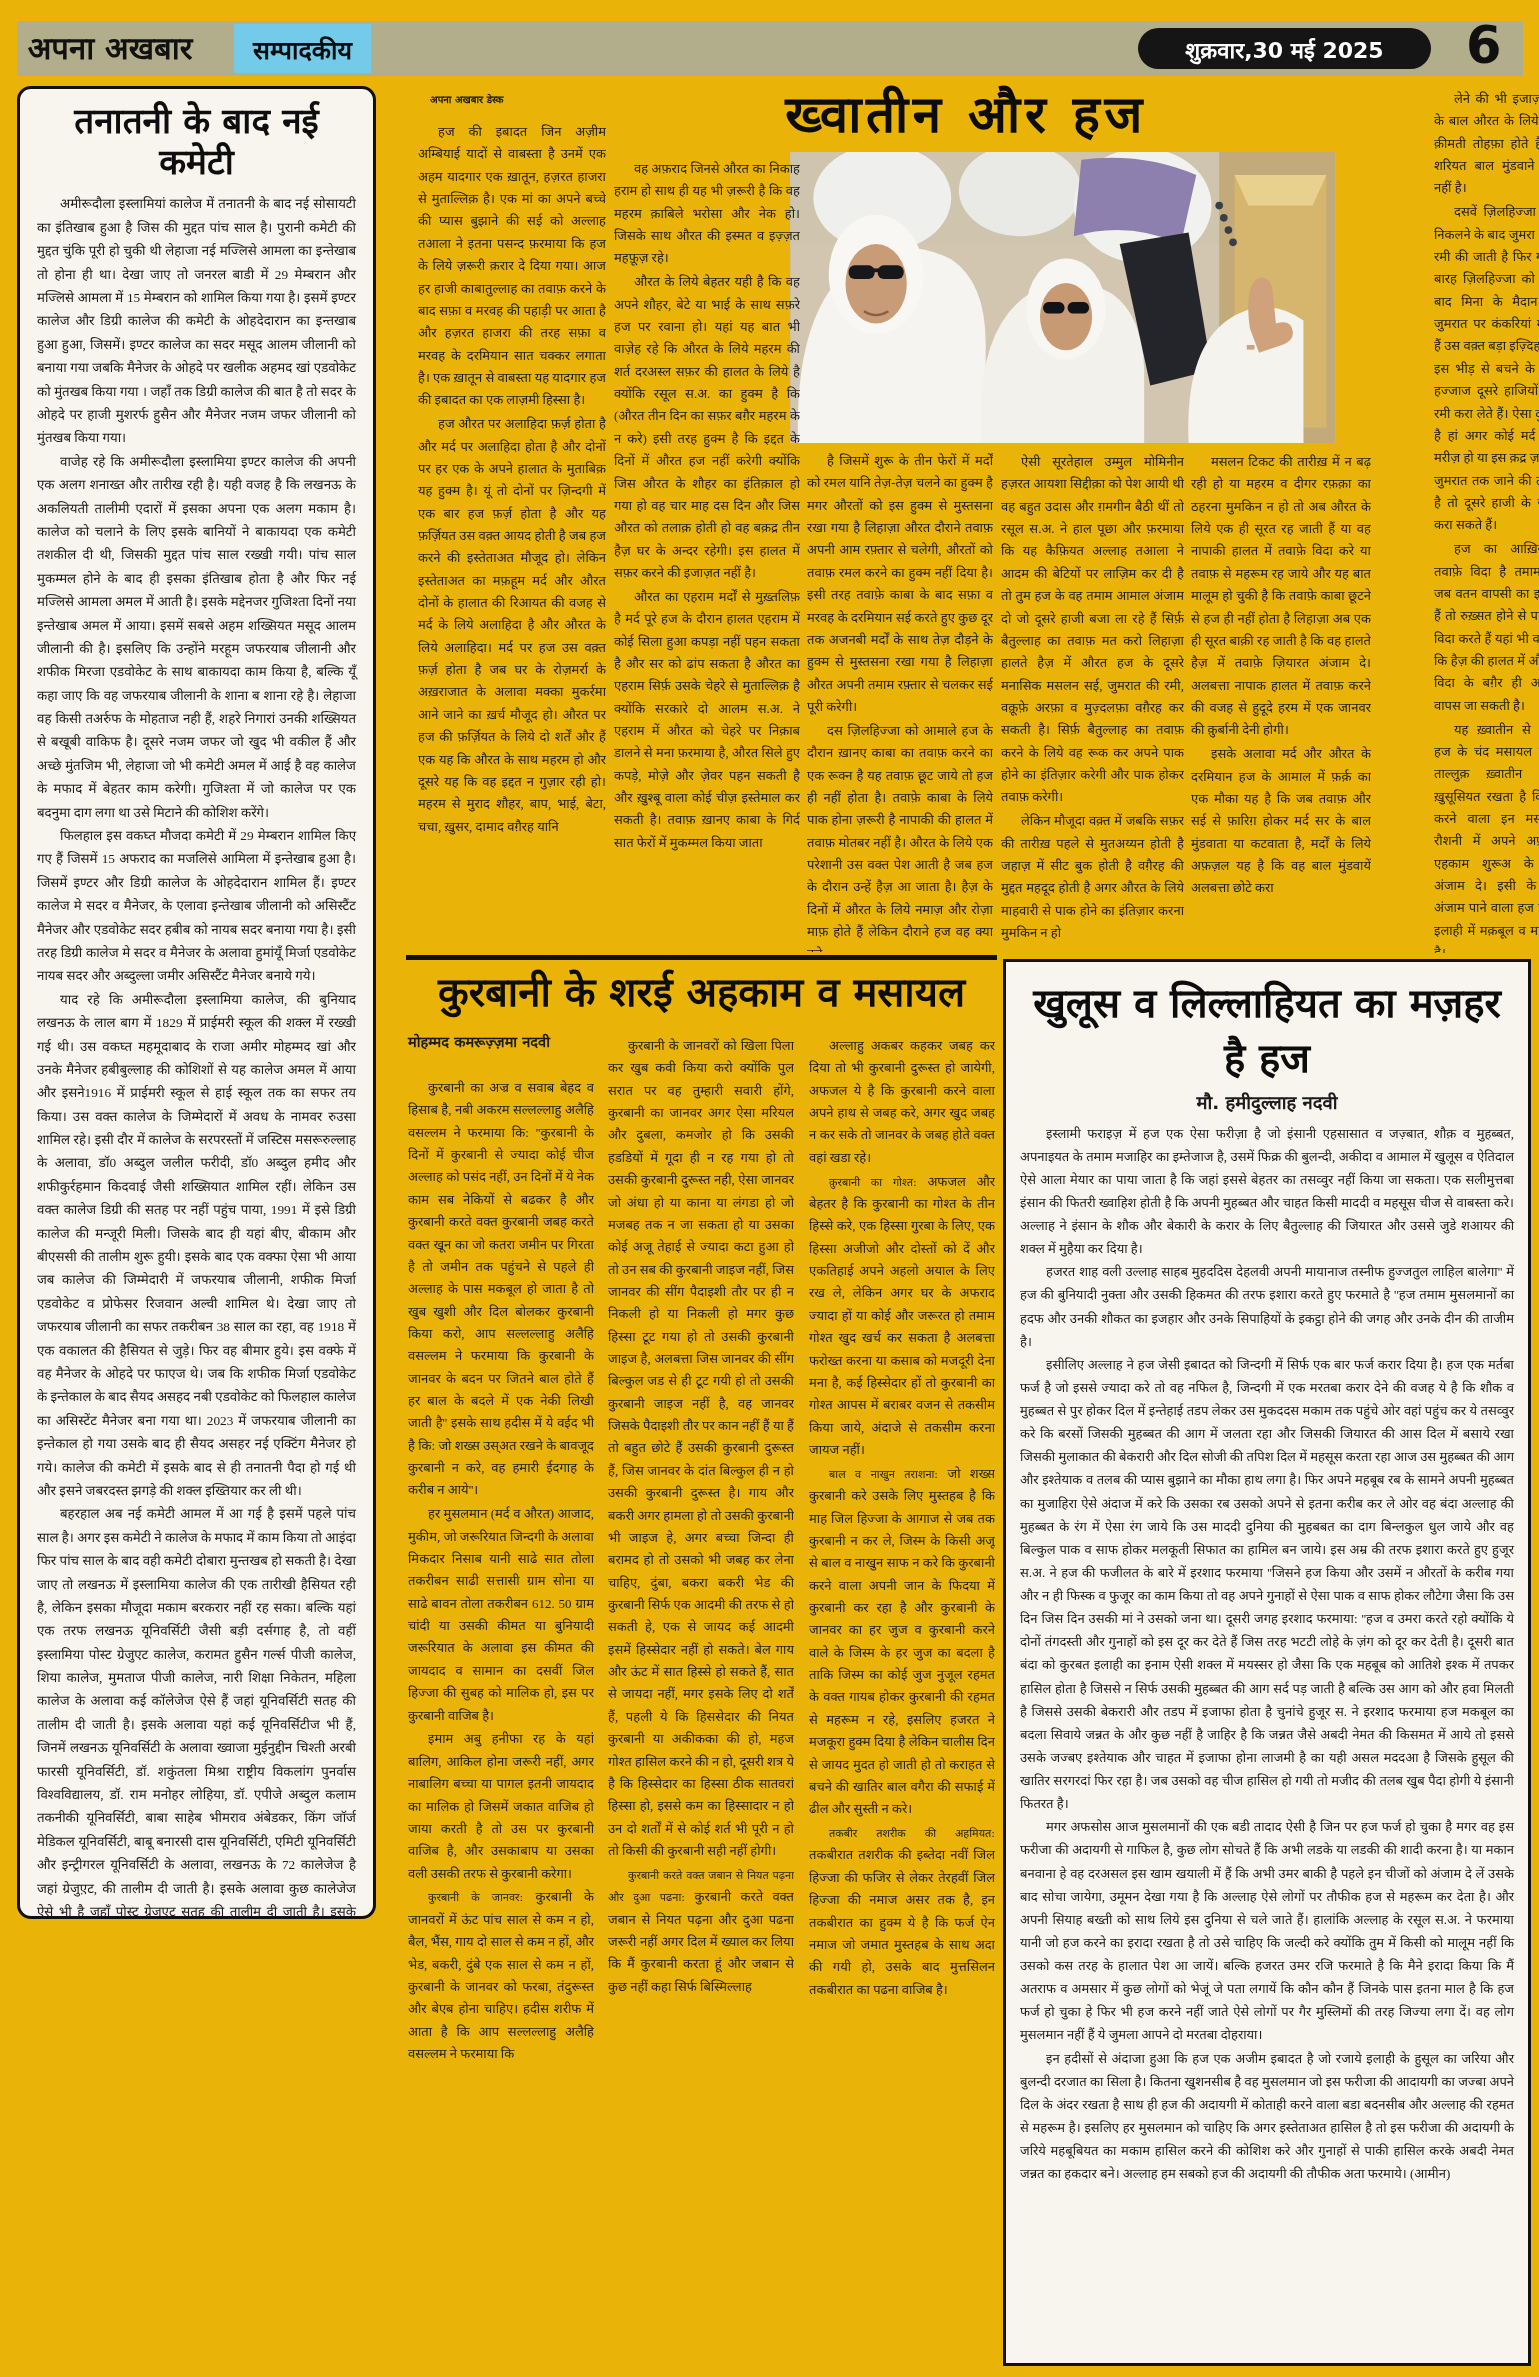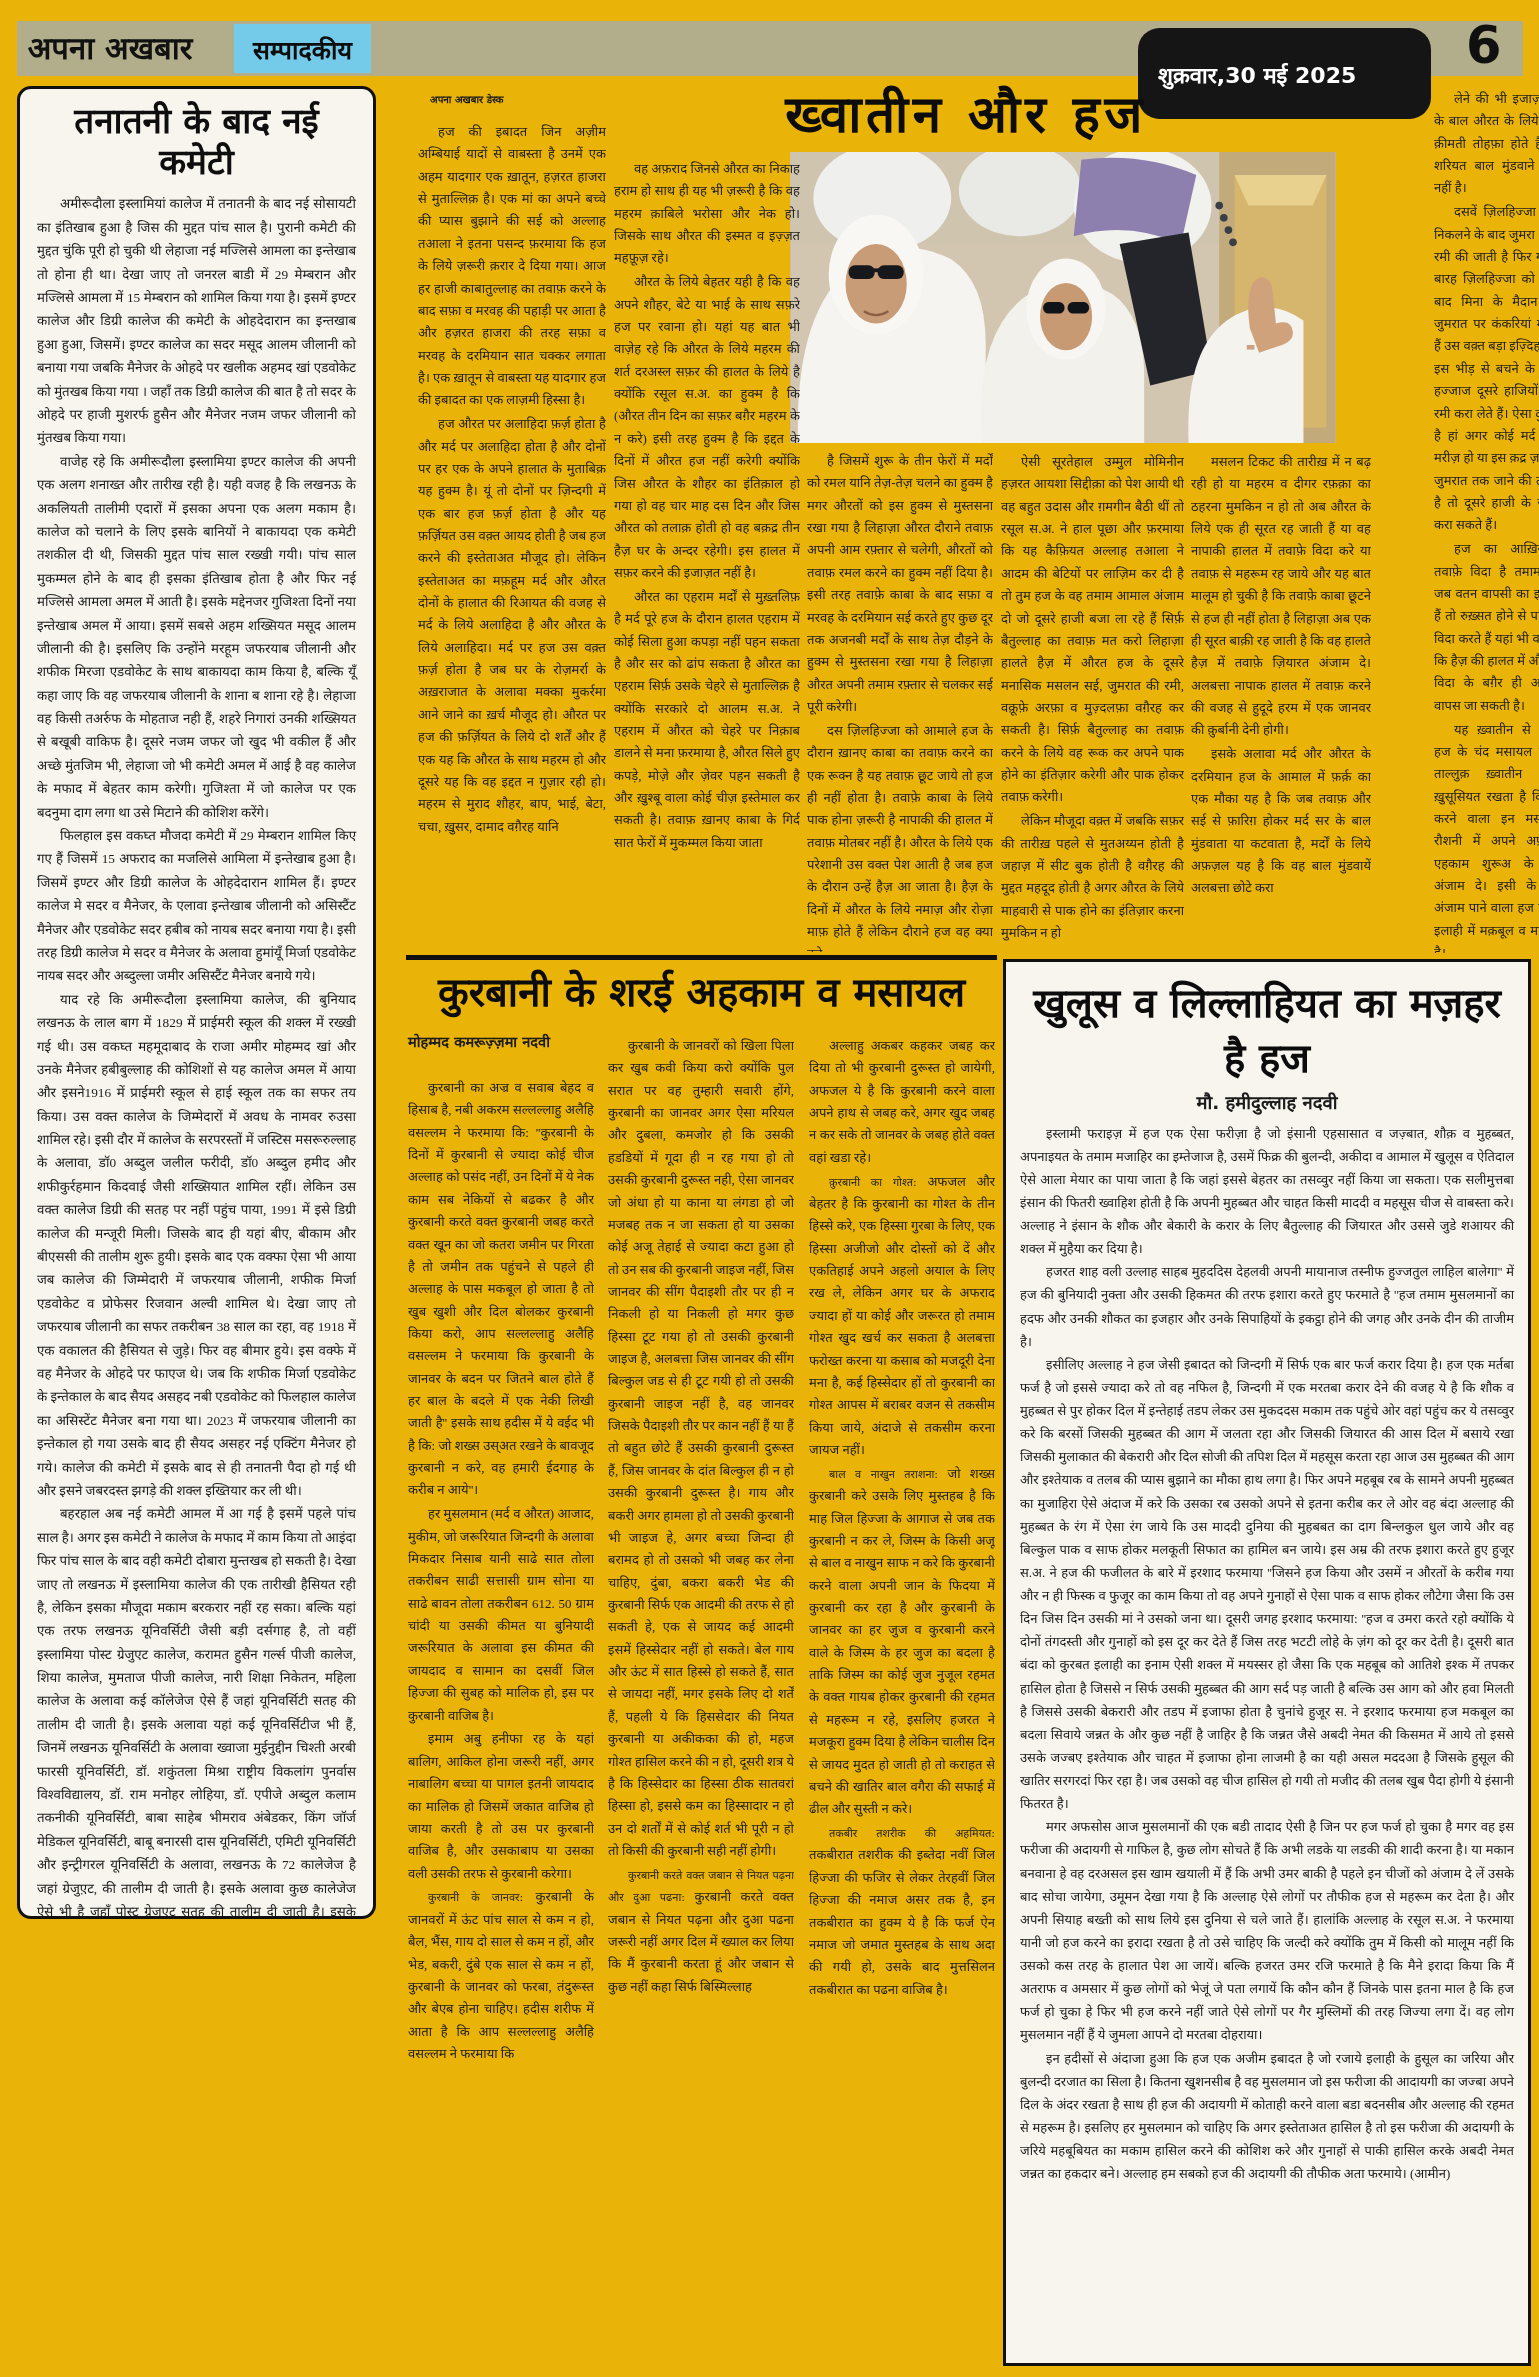--- a/index.html
+++ b/index.html
@@ -5,22 +5,22 @@
   html,body{margin:0;padding:0;background:#e8e6de;}
   .page{position:relative;width:1540px;height:2377px;background:#eab308;overflow:hidden;
         font-family:"Liberation Serif","DejaVu Serif",serif;color:#1b1b1b;}
   
   .band{position:absolute;left:17px;top:21px;width:1506px;height:55px;background:#b2ae8c;}
   .masthead{position:absolute;left:10.7px;top:6.1px;font-family:"DejaVu Sans",sans-serif;
             font-weight:900;font-size:31px;line-height:43px;color:#111;}
   .section-box{position:absolute;left:217px;top:3.1px;width:137px;height:49px;background:#74cbe9;
                display:flex;align-items:center;justify-content:center;}
   .section-box span{font-family:"DejaVu Sans",sans-serif;font-weight:900;font-size:25px;color:#0d0d0d;}
-  .date-pill{position:absolute;right:92px;top:7px;min-width:253px;height:59px;background:#151515;
-             border-radius:21.5px;display:flex;align-items:center;padding:16px 20px;}
+  .date-pill{position:absolute;right:92px;top:7px;min-width:253px;height:41px;background:#151515;
+             border-radius:21.5px;display:flex;align-items:center;justify-content:center;padding:0 20px;}
   .date-pill span{color:#fff;font-family:"DejaVu Sans",sans-serif;font-weight:700;font-size:22px;}
   .page-num{position:absolute;right:21.5px;top:-4.6px;font-family:"DejaVu Sans",sans-serif;
             font-weight:900;font-size:51px;color:#101010;}
   
   .col{position:absolute;text-align:justify;font-size:13px;line-height:1.72;overflow:hidden;color:#1d1d1d;}
   .col p{margin:0 0 1.5px 0;text-indent:20px;}
   .col p b.lead{font-family:"DejaVu Sans",sans-serif;font-weight:400;font-size:11px;}
   
   .left-box{position:absolute;left:17px;top:86px;width:359px;height:1833px;background:#f7f5ee;
             border:3.1px solid #111;border-radius:14px;padding:4.6px 17px;box-sizing:border-box;overflow:hidden;}

